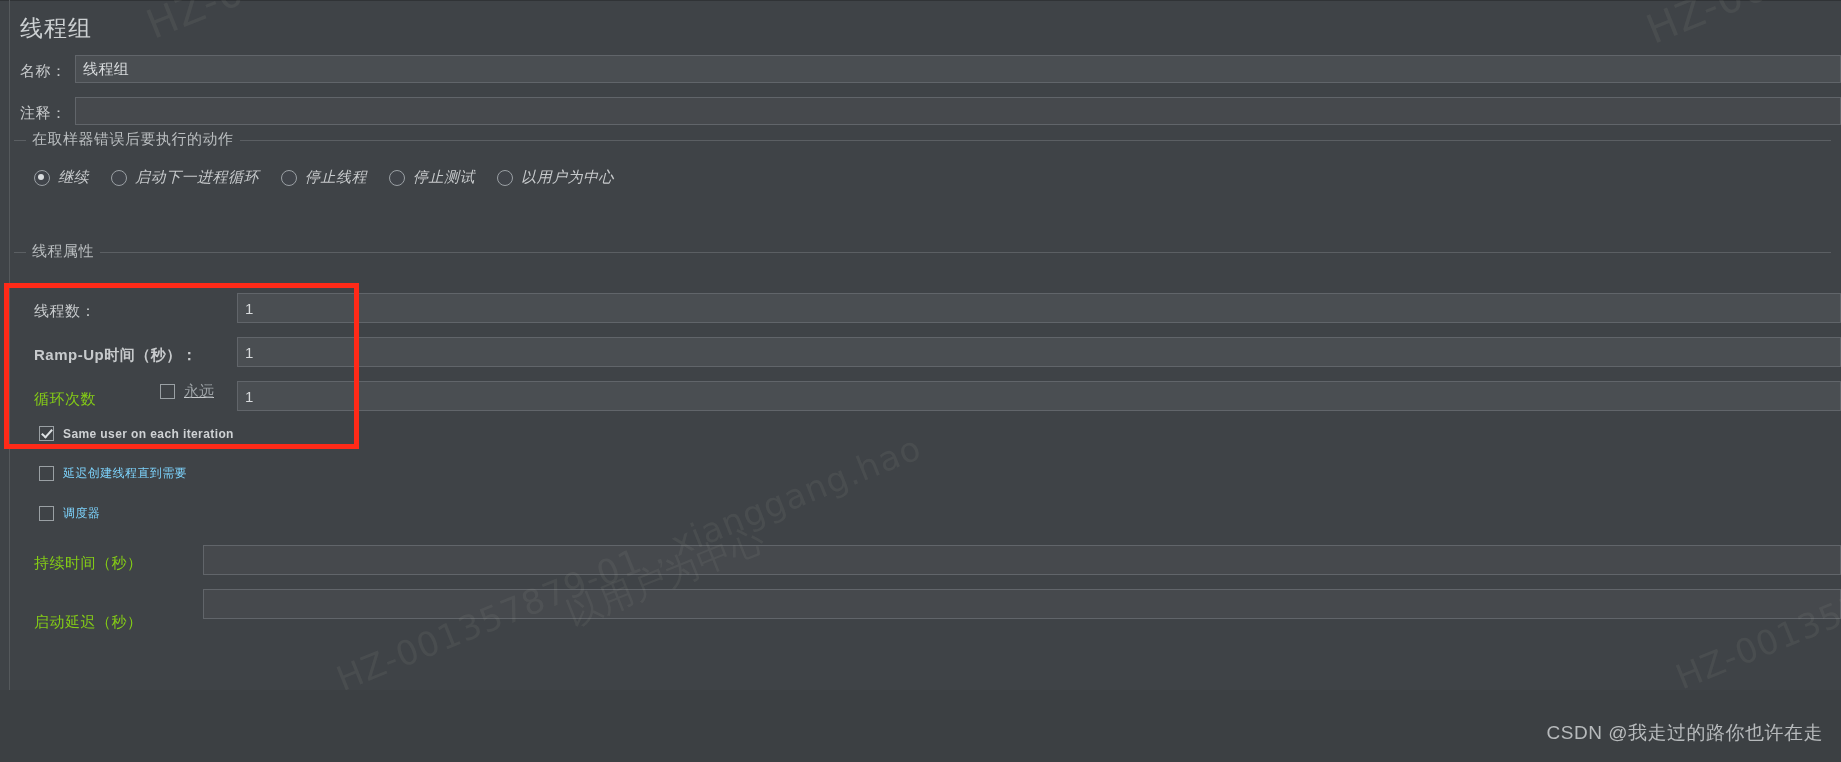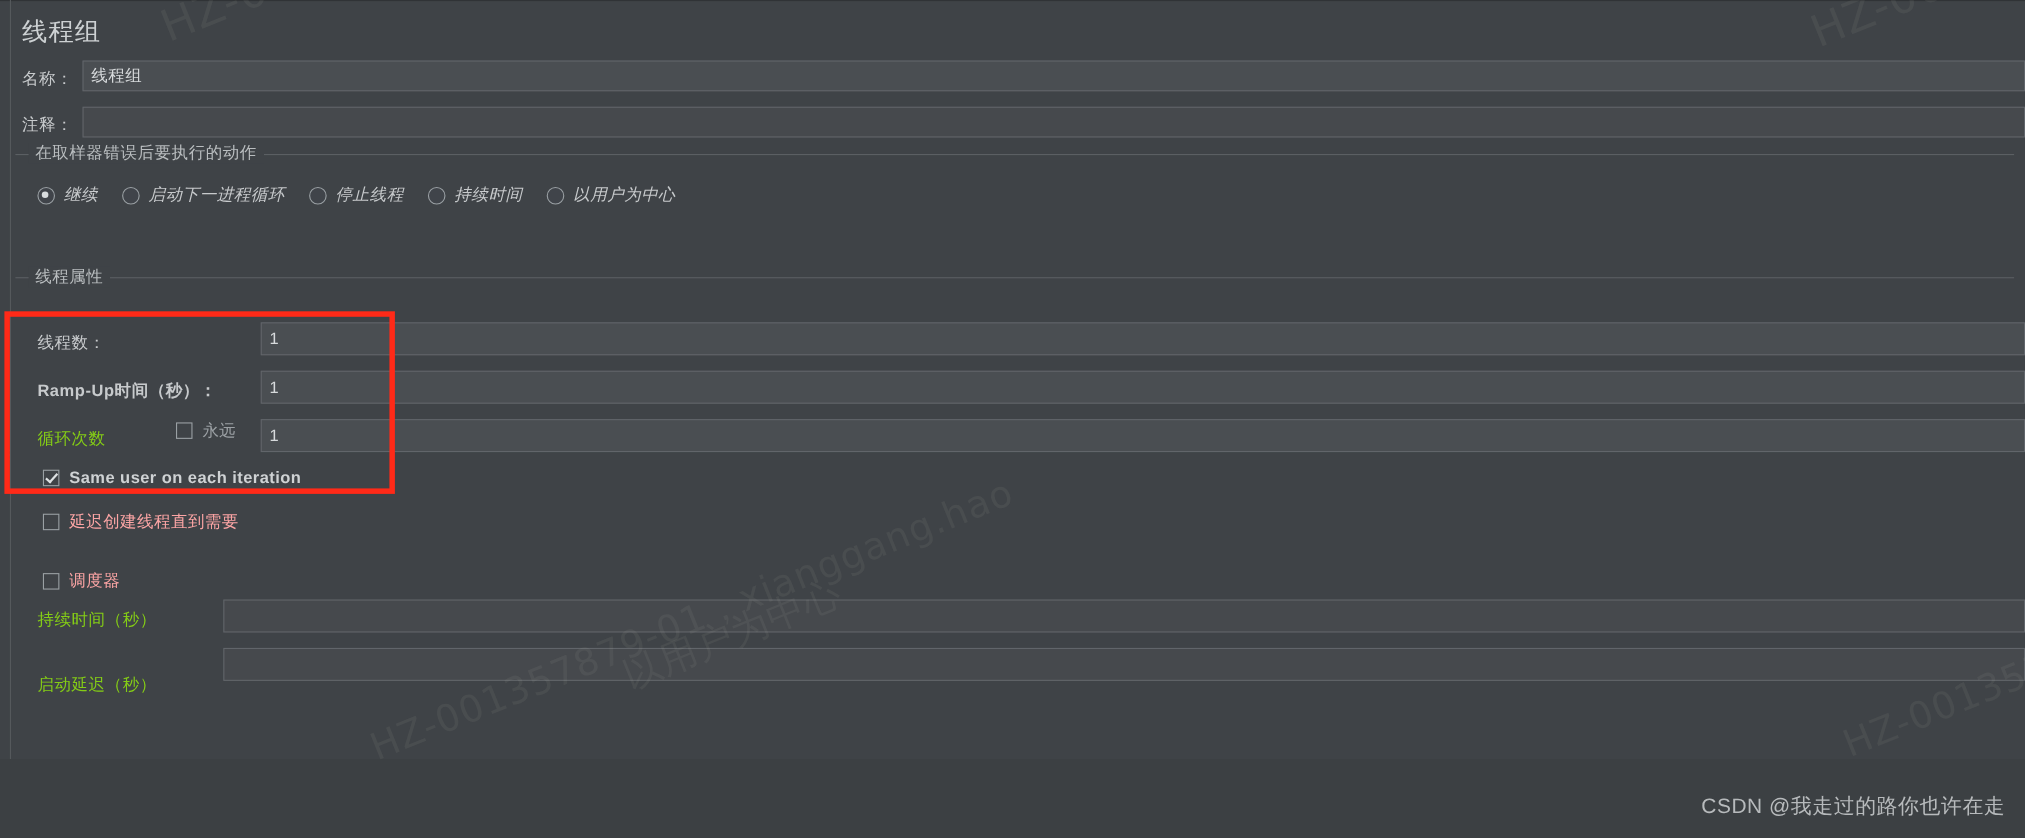--- a/index.html
+++ b/index.html
@@ -150,42 +150,42 @@
     border-radius: 50%;
     background: #d8dcde;
   }
 
   
   .cbox-row {
     position: absolute;
     display: flex;
     align-items: center;
     z-index: 3;
-    font-size: 15px;
+    font-size: 12px;
     letter-spacing: 0.4px;
   }
   .cbox {
     width: 15px; height: 15px;
     box-sizing: border-box;
     border: 1px solid #9aa0a4;
     background: #3f4347;
     margin-right: 9px;
     position: relative;
     flex: none;
   }
   .cbox.checked::after {
     content: "";
     position: absolute;
     left: 4px; top: 0px;
     width: 4px; height: 9px;
     border: solid #dde1e3;
     border-width: 0 2px 2px 0;
     transform: rotate(42deg);
   }
-  .cbox-label { color: #fca5a5; }
+  .cbox-label { color: #7dd3fc; }
   .cbox-label.bold { font-weight: bold; color: #cfd2d4; }
   .cbox-label.dim { color: #9ba0a4; }
 
   
   .inline-cb {
     position: absolute;
     display: flex;
     align-items: center;
     z-index: 3;
     font-size: 15px;
@@ -269,57 +269,57 @@
   <div class="radio-item">
     <span class="radio"></span>
     <span>启动下一进程循环</span>
   </div>
   <div class="radio-item">
     <span class="radio"></span>
     <span>停止线程</span>
   </div>
   <div class="radio-item">
     <span class="radio"></span>
-    <span>持续时间</span>
+    <span>停止测试</span>
   </div>
   <div class="radio-item">
     <span class="radio"></span>
     <span>以用户为中心</span>
   </div>
 </div>
 
 <div class="group" style="left:14px; top:252px; width:1817px; height:1px;">
   <div class="gline" style="width:1817px;"></div>
   <div class="gtitle">线程属性</div>
 </div>
 
 <div class="row-label" style="left:34px; top:302px;font-family:Liberation Serif, serif;">线程数：</div>
 <div class="field" style="left:237px; top:293px; width:1604px; height:30px;">1</div>
 
 <div class="row-label" style="left:34px; top:346px; font-weight:bold;">Ramp-Up时间（秒）：</div>
 <div class="field" style="left:237px; top:337px; width:1604px; height:30px;">1</div>
 
 <div class="row-label dim" style="left:34px; top:390px;">循环次数</div>
-<div class="inline-cb" style="left:160px; top:382px;">
+<div class="inline-cb" style="left:160px; top:382px;text-decoration:underline;">
   <span class="cbox"></span>
   <span class="cbox-label dim">永远</span>
 </div>
 <div class="field" style="left:237px; top:381px; width:1604px; height:30px;">1</div>
 
 <div class="cbox-row" style="left:39px; top:426px;">
   <span class="cbox checked"></span>
   <span class="cbox-label bold">Same user on each iteration</span>
 </div>
 
 <div class="cbox-row" style="left:39px; top:465px;">
   <span class="cbox"></span>
   <span class="cbox-label">延迟创建线程直到需要</span>
 </div>
 
-<div class="cbox-row" style="left:39px; top:519px;">
+<div class="cbox-row" style="left:39px; top:505px;">
   <span class="cbox"></span>
   <span class="cbox-label">调度器</span>
 </div>
 
 <div class="row-label dim" style="left:34px; top:554px;">持续时间（秒）</div>
 <div class="field empty" style="left:203px; top:545px; width:1638px; height:30px;"></div>
 
 <div class="row-label dim" style="left:34px; top:613px;">启动延迟（秒）</div>
 <div class="field empty" style="left:203px; top:589px; width:1638px; height:30px;"></div>
 

